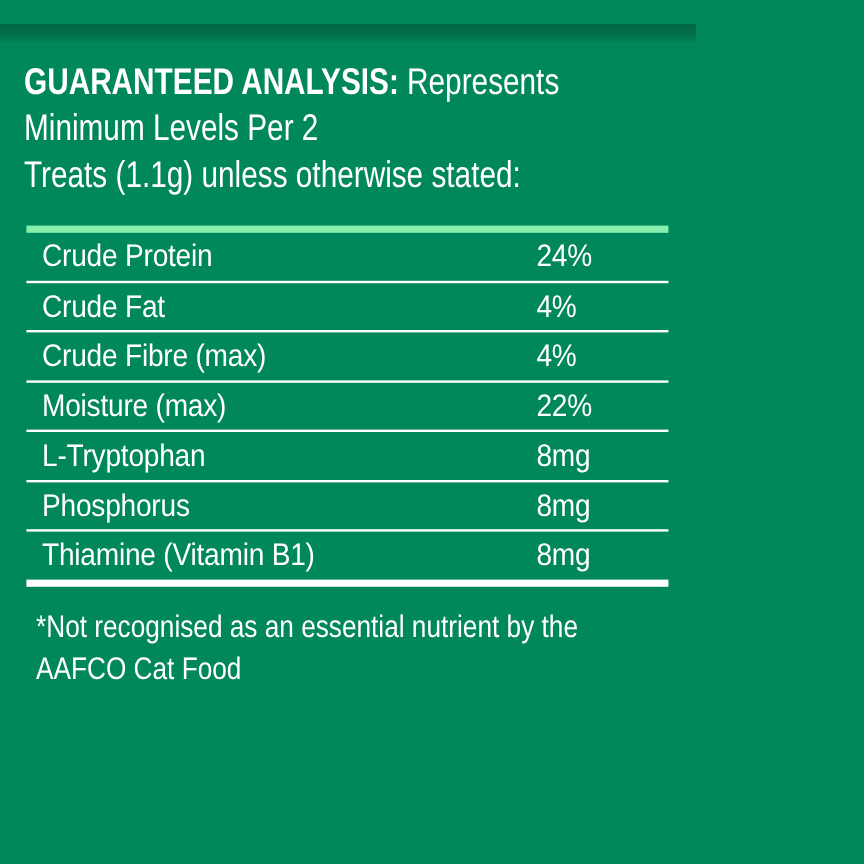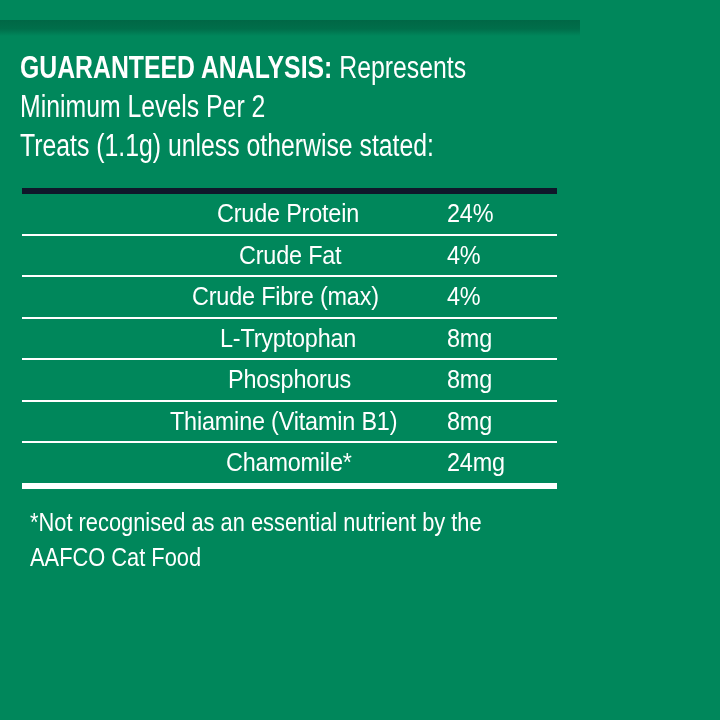--- a/index.html
+++ b/index.html
@@ -44,23 +44,22 @@
     line-height: 39px;
     transform: scaleX(0.80);
     transform-origin: 0 0;
   }
   .hbold {
     font-weight: bold;
     letter-spacing: 0;
   }
   .ga-table {
     margin: 23px 23px 0 22px;
-    border-top: 6px solid #0f172a;
+    border-top: 6px solid #86efac;
     border-bottom: 6px solid #ffffff;
-    text-align: center;
   }
   .ga-row {
     position: relative;
     display: block;
     height: 39.5px;
     line-height: 39.5px;
     border-bottom: 2px solid #ffffff;
     font-size: 26px;
   }
   .ga-row:last-child {
@@ -107,24 +106,24 @@
     </div>
     <div class="hline">
       <span>Treats (1.1g) unless otherwise stated:</span>
     </div>
   </header>
 
   <div class="ga-table">
       <div class="ga-row"><span class="ga-label cx">Crude Protein</span><span class="ga-value">24%</span></div>
       <div class="ga-row"><span class="ga-label cx">Crude Fat</span><span class="ga-value">4%</span></div>
       <div class="ga-row"><span class="ga-label cx">Crude Fibre (max)</span><span class="ga-value">4%</span></div>
+      <div class="ga-row"><span class="ga-label cx">Moisture (max)</span><span class="ga-value">22%</span></div>
       <div class="ga-row"><span class="ga-label cx">L-Tryptophan</span><span class="ga-value">8mg</span></div>
       <div class="ga-row"><span class="ga-label cx">Phosphorus</span><span class="ga-value">8mg</span></div>
       <div class="ga-row"><span class="ga-label cx">Thiamine (Vitamin B1)</span><span class="ga-value">8mg</span></div>
-      <div class="ga-row"><span class="ga-label cx">Chamomile*</span><span class="ga-value">24mg</span></div>
     </div>
 
   <footer class="footnote">
     <div class="fline">*Not recognised as an essential nutrient by the AAFCO Cat Food</div>
 
   </footer>
 
 </div>
 
 </body></html>

